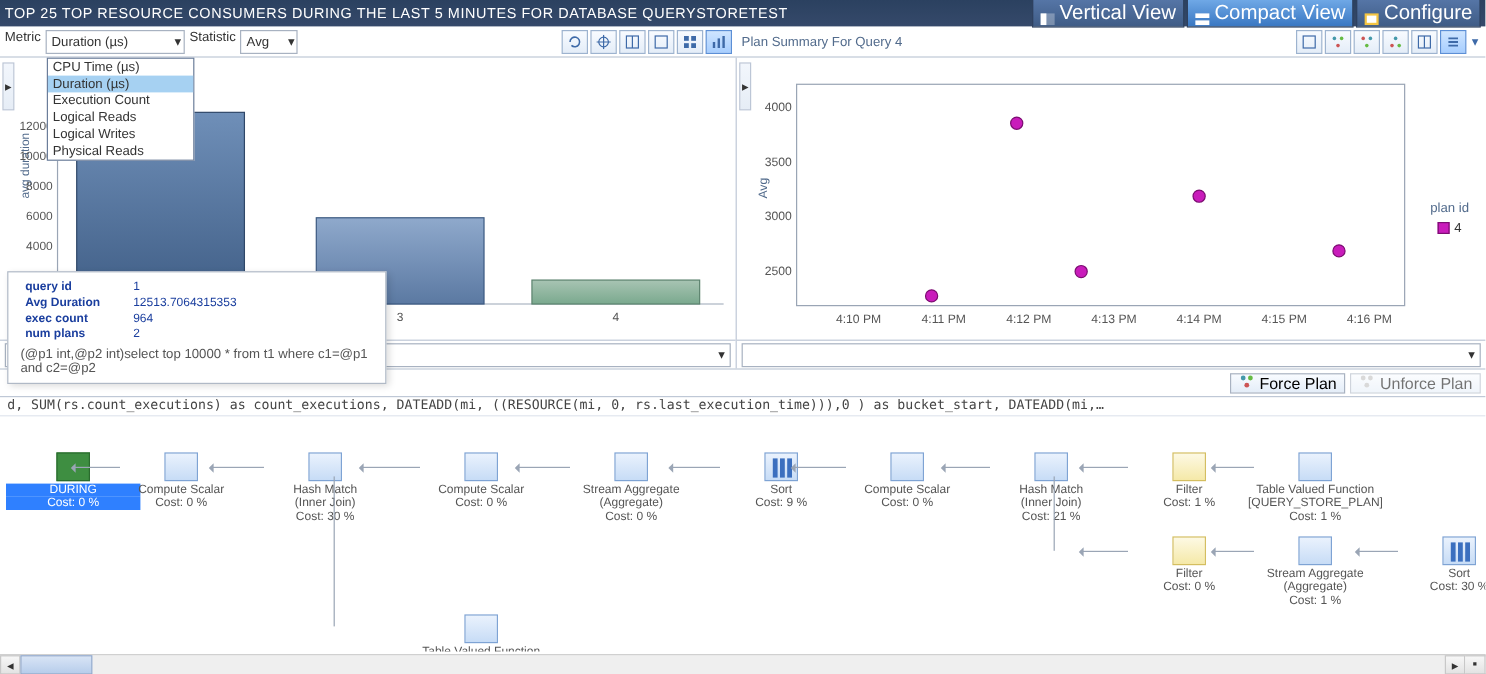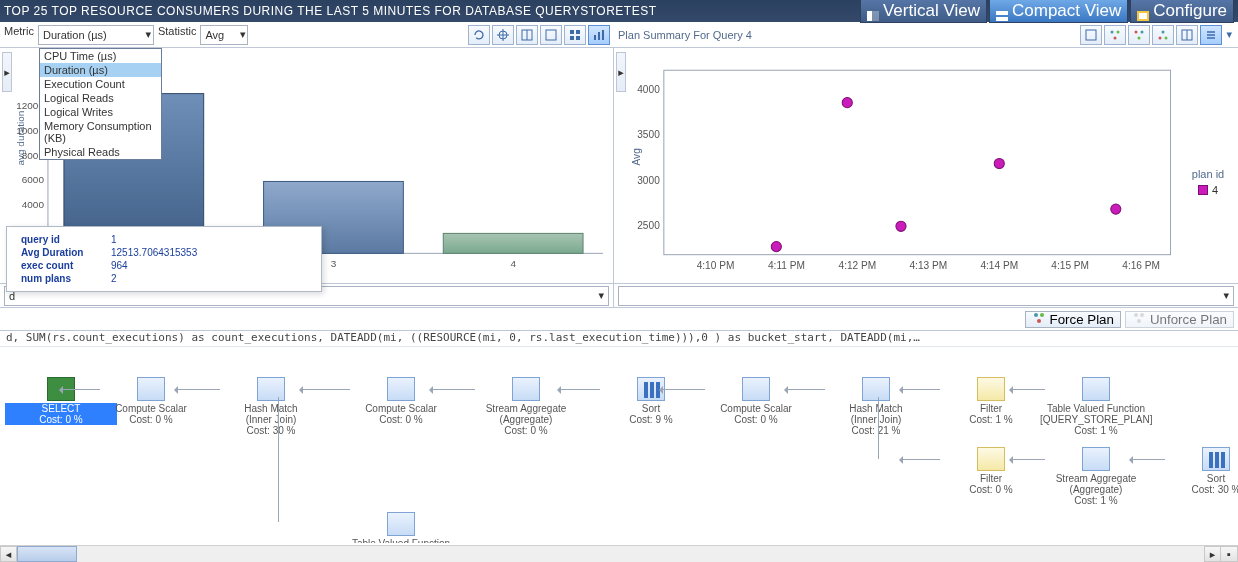--- a/index.html
+++ b/index.html
@@ -252,21 +252,20 @@
         </g>
       </svg>
     </div>
 
     <div class="dropdown-menu" id="metric-menu">
         <div class="opt">CPU Time (µs)</div>
         <div class="opt selected">Duration (µs)</div>
         <div class="opt">Execution Count</div>
         <div class="opt">Logical Reads</div>
         <div class="opt">Logical Writes</div>
-        <div class="opt">Memory Consumption (KB)</div>
         <div class="opt">Physical Reads</div>
       </div>
 
     <div class="bottom-strip">
       <div class="wide-sel" style="display:flex;align-items:center;justify-content:space-between;padding:0 4px;">
         <span>d</span>
         <span>▾</span>
       </div>
     </div>
   </div>
@@ -331,20 +330,21 @@
     <tr>
           <td class="k">exec count</td>
           <td class="v">964</td>
         </tr>
     <tr>
           <td class="k">num plans</td>
           <td class="v">2</td>
         </tr>
   </tbody>
     </table>
+  <div class="sql">(@p1 int,@p2 int)select top 10000 * from t1 where  c1=@p1 and c2=@p2</div>
 </div>
 
 <div class="action-bar">
   <button class="plan-btn">
     <span><svg width="14" height="12" viewBox="0 0 14 12">
           <circle cx="4" cy="3" r="2" fill="#49a"></circle>
           <circle cx="10" cy="3" r="2" fill="#6b4"></circle>
           <circle cx="7" cy="9" r="2" fill="#c55"></circle>
         </svg></span>
     <span>Force Plan</span>
@@ -357,21 +357,21 @@
         </svg></span>
     <span>Unforce Plan</span>
   </button>
 </div>
 
 <div class="sql-row">d, SUM(rs.count_executions) as count_executions, DATEADD(mi, ((RESOURCE(mi, 0, rs.last_execution_time))),0 ) as bucket_start, DATEADD(mi,…</div>
 
 <div class="exec-plan" id="execplan">
     <div class="node sel selected" style="left: 5px; top: 30px;">
       <div class="ico"></div>
-      <div class="lbl-box">SELECT</div>
+      <div class="lbl-box">DURING</div>
       <div class="lbl-box">Cost: 0 %</div>
     </div>
     <div class="node" style="left: 95px; top: 30px;">
       <div class="ico"></div>
       <div class="lbl">Compute Scalar</div>
       <div class="cost">Cost: 0 %</div>
     </div>
     <div class="node" style="left: 215px; top: 30px;">
       <div class="ico"></div>
       <div class="lbl">Hash Match</div>

